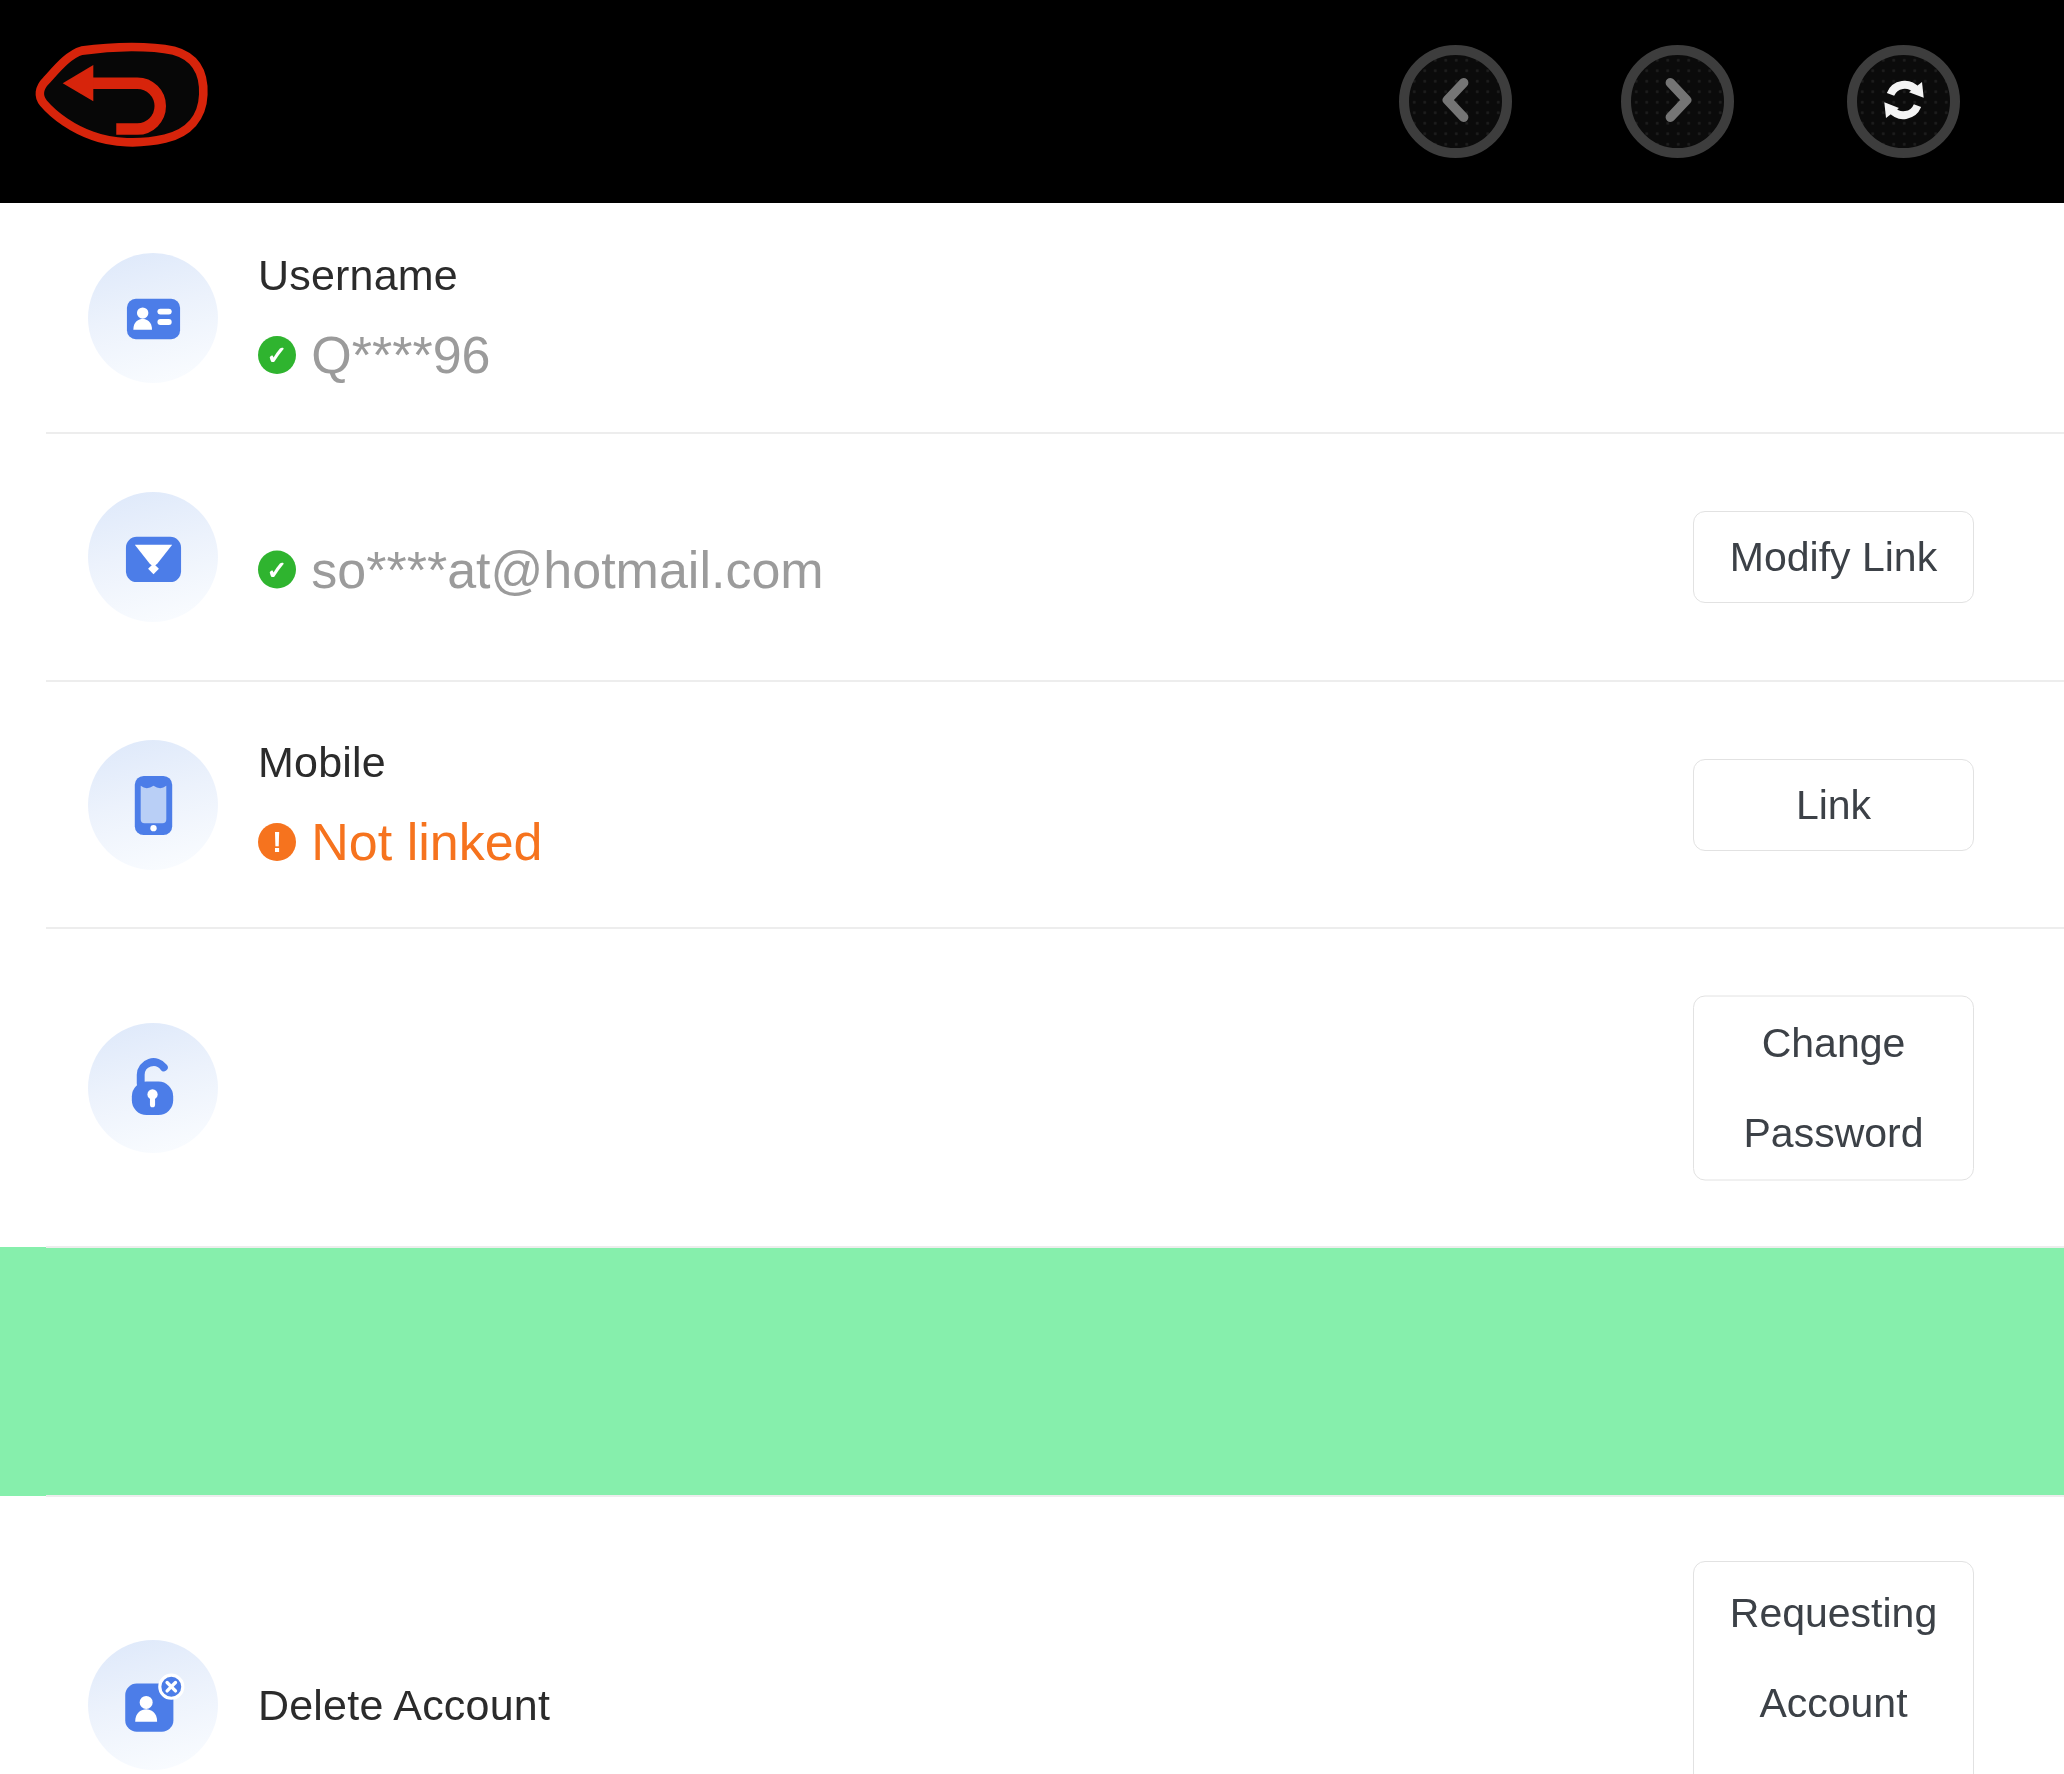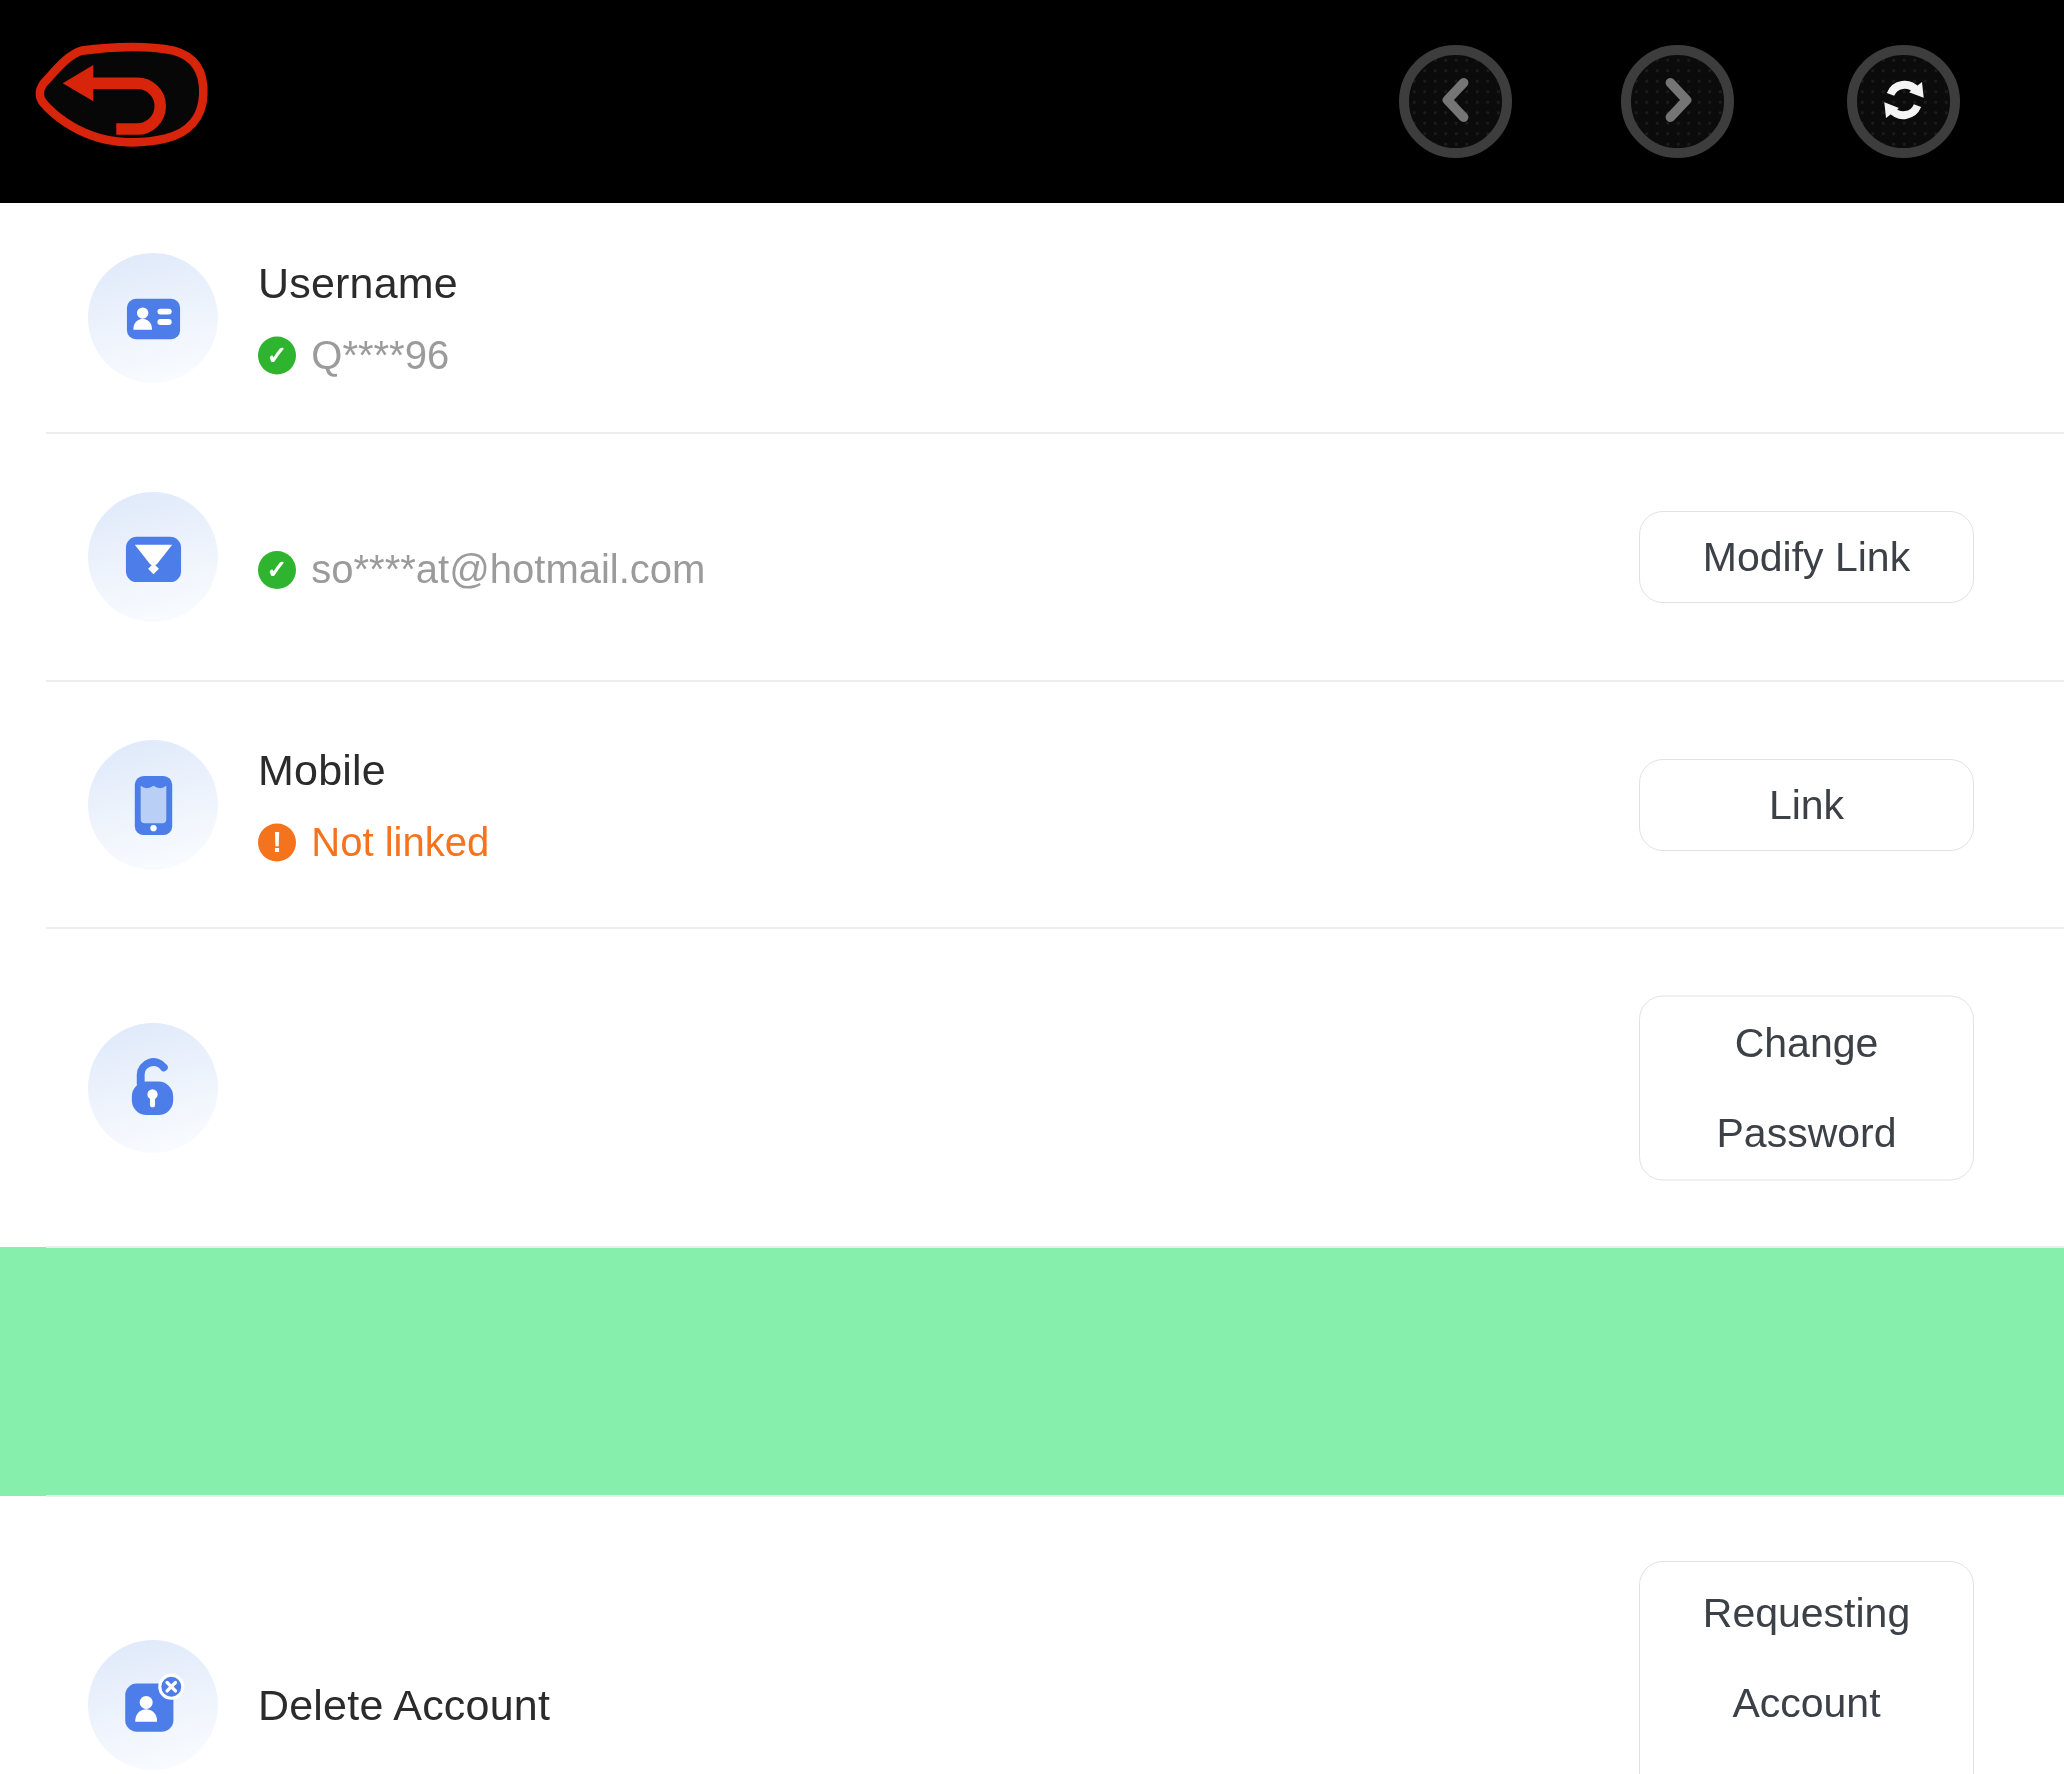--- a/index.html
+++ b/index.html
@@ -29,25 +29,25 @@
     background:linear-gradient(165deg,#dde8fa 0%,#ecf2fc 45%,#fbfdff 100%);
     display:flex;align-items:center;justify-content:center;
   }
   .text-block{position:absolute;left:258px;top:50%;transform:translateY(-50%);}
   .title{font-size:43px;color:#2b2b2b;letter-spacing:0.2px;}
   .value-line{margin-top:25px;display:flex;align-items:center;gap:15.3px;}
   .badge{width:38px;height:38px;border-radius:50%;color:#fff;display:flex;
          align-items:center;justify-content:center;font-weight:bold;flex:0 0 auto;}
   .badge.green{background:#2fb42f;font-size:25px;}
   .badge.orange{background:#f6731e;font-size:29px;}
-  .value{font-size:40px;color:#9b9b9b;}
+  .value{font-size:52px;color:#9b9b9b;}
   .value.orange{color:#f6731e;}
   .action-btn{
-    position:absolute;right:91px;width:335px;box-sizing:border-box;
-    border:1.9px solid #e2e2e2;border-radius:24px;background:#fff;color:#3c4147;
+    position:absolute;right:91px;width:281px;box-sizing:border-box;
+    border:1.9px solid #e2e2e2;border-radius:12px;background:#fff;color:#3c4147;
     font-size:41px;display:flex;flex-direction:column;align-items:center;
     justify-content:center;top:50%;transform:translateY(-50%);cursor:pointer;
   }
   .btn-1line{height:92px;}
   .btn-2line{height:185px;}
   .btn-2line span{line-height:90px;}
   .btn-requesting{top:65px;transform:none;height:306px;justify-content:flex-start;padding-top:5.7px;}
   .btn-requesting span{line-height:90px;}
   .chevron-right{position:absolute;right:92px;top:50%;transform:translateY(-50%);width:32.5px;height:44px;}
 </style>

